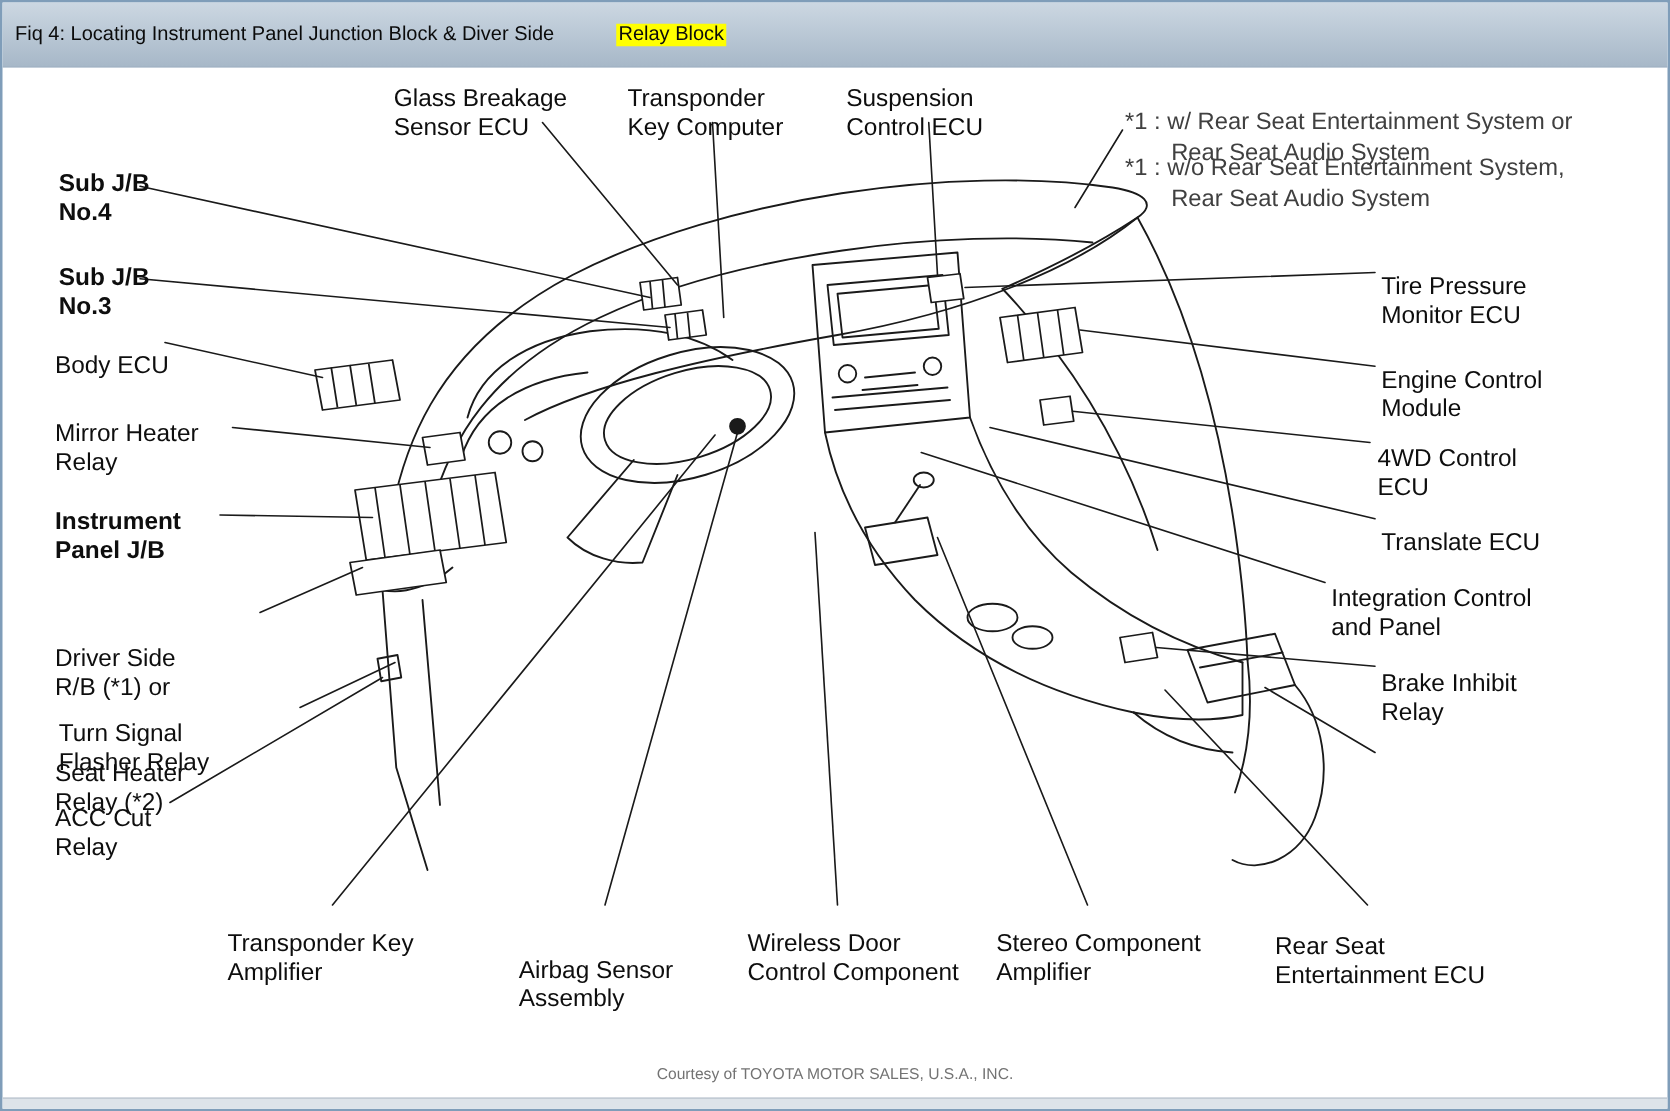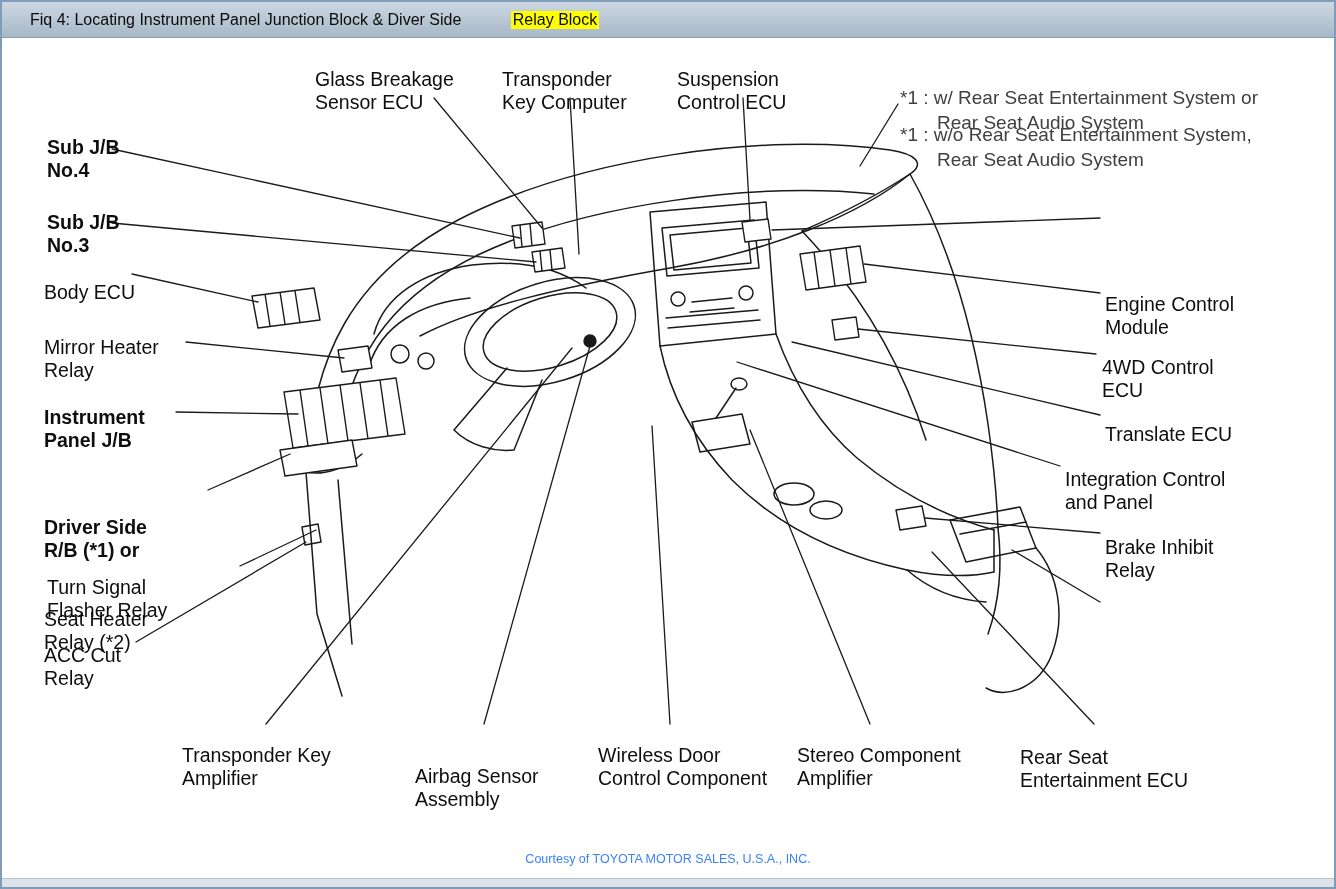--- a/index.html
+++ b/index.html
@@ -3,43 +3,43 @@
 <meta charset="utf-8">
 <style>
   * { margin:0; padding:0; box-sizing:border-box; }
   html,body { width:1336px; height:889px; background:#fff; }
   body { font-family:"Liberation Sans", sans-serif; color:#111; }
   .page {
     position:relative; width:1336px; height:889px;
     border:2px solid #7f9db9; background:#fff; overflow:hidden;
   }
   .titlebar {
-    position:absolute; left:0; top:0; right:0; height:36px;
+    position:absolute; left:0; top:0; right:0; height:52px;
     background:linear-gradient(#ccd7e2, #a7b8c8);
     border-bottom:1px solid #8aa0b5;
-    display:flex; align-items:center; padding-left:28px;
+    display:flex; align-items:center; padding-left:10px;
     font-size:16px; color:#0b0b0b;
   }
   .titlebar span { white-space:pre; }
   .hl { background:#ffff00; padding:0 2px; }
   .art { position:absolute; left:0; top:0; }
   .lbl {
     position:absolute; font-size:19.5px; line-height:1.18;
     white-space:pre-wrap; color:#0e0e0e;margin-top:16px;
   }
   .lbl.bold { font-weight:bold; }
   .lbl .block { display:block; white-space:pre-wrap; }
-  .lbl .block.bold { font-weight:bold; }
+  .lbl .block.bold { font-weight:normal; }
   .note {
     position:absolute; font-size:19px; line-height:1.3;
     white-space:pre-wrap; color:#404040;
   }
   .footer {
     position:absolute; left:0; right:0; top:850px;
-    text-align:center; font-size:12.5px; color:#3b82f6;
+    text-align:center; font-size:12.5px; color:#737373;
   }
   .bottom-edge {
     position:absolute; left:0; right:0; bottom:0; height:9px;
     background:#dde3e9; border-top:1px solid #b9c3cd;
   }
 </style>
 </head>
 <body>
 
 <div class="page">
@@ -172,20 +172,22 @@
     <span class="block bold">Driver Side
 R/B (*1) or</span>
     <span class="block">Seat Heater
 Relay (*2)</span>
   </div>
   <div class="lbl" style="left:45px; top:558px">Turn Signal
 Flasher Relay</div>
   <div class="lbl" style="left:42px; top:626px">ACC Cut
 Relay</div>
 
+  <div class="lbl" style="left:1103px; top:200px">Tire Pressure
+Monitor ECU</div>
   <div class="lbl" style="left:1103px; top:275px">Engine Control
 Module</div>
   <div class="lbl" style="left:1100px; top:338px">4WD Control
 ECU</div>
   <div class="lbl" style="left:1103px; top:405px">Translate ECU</div>
   <div class="lbl" style="left:1063px; top:450px">Integration Control
 and Panel</div>
   <div class="lbl" style="left:1103px; top:518px">Brake Inhibit
 Relay</div>
 

